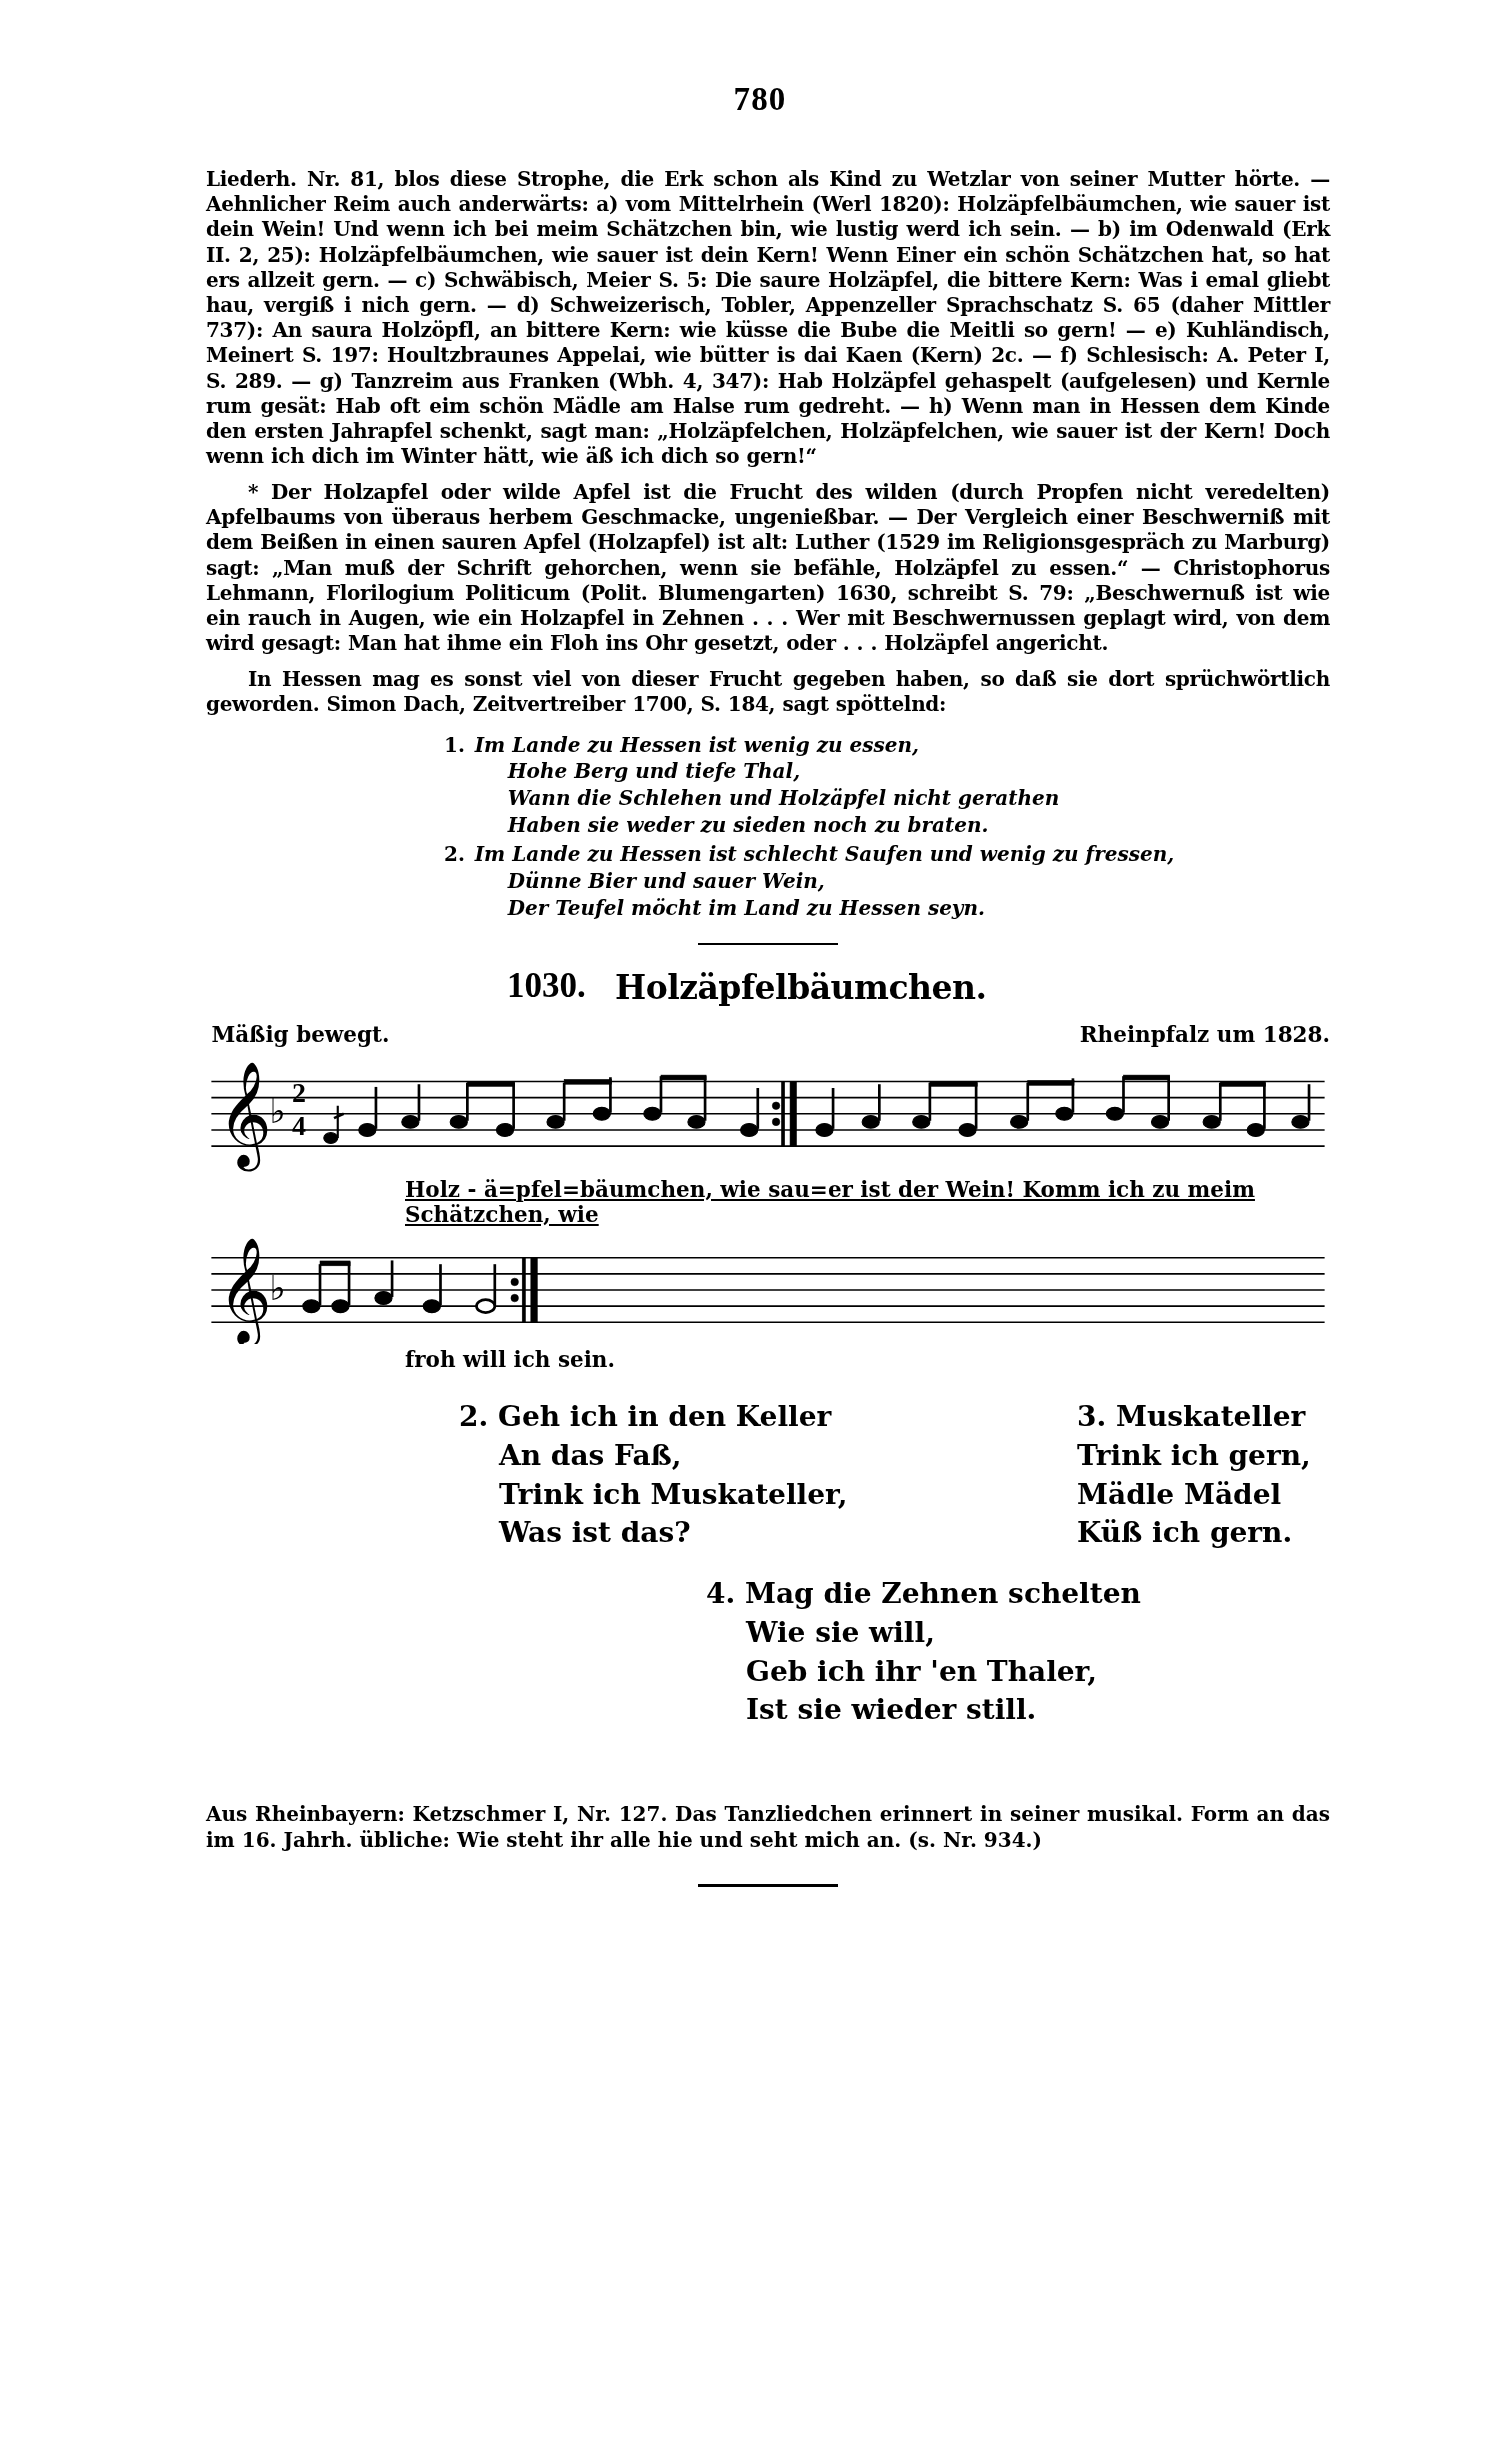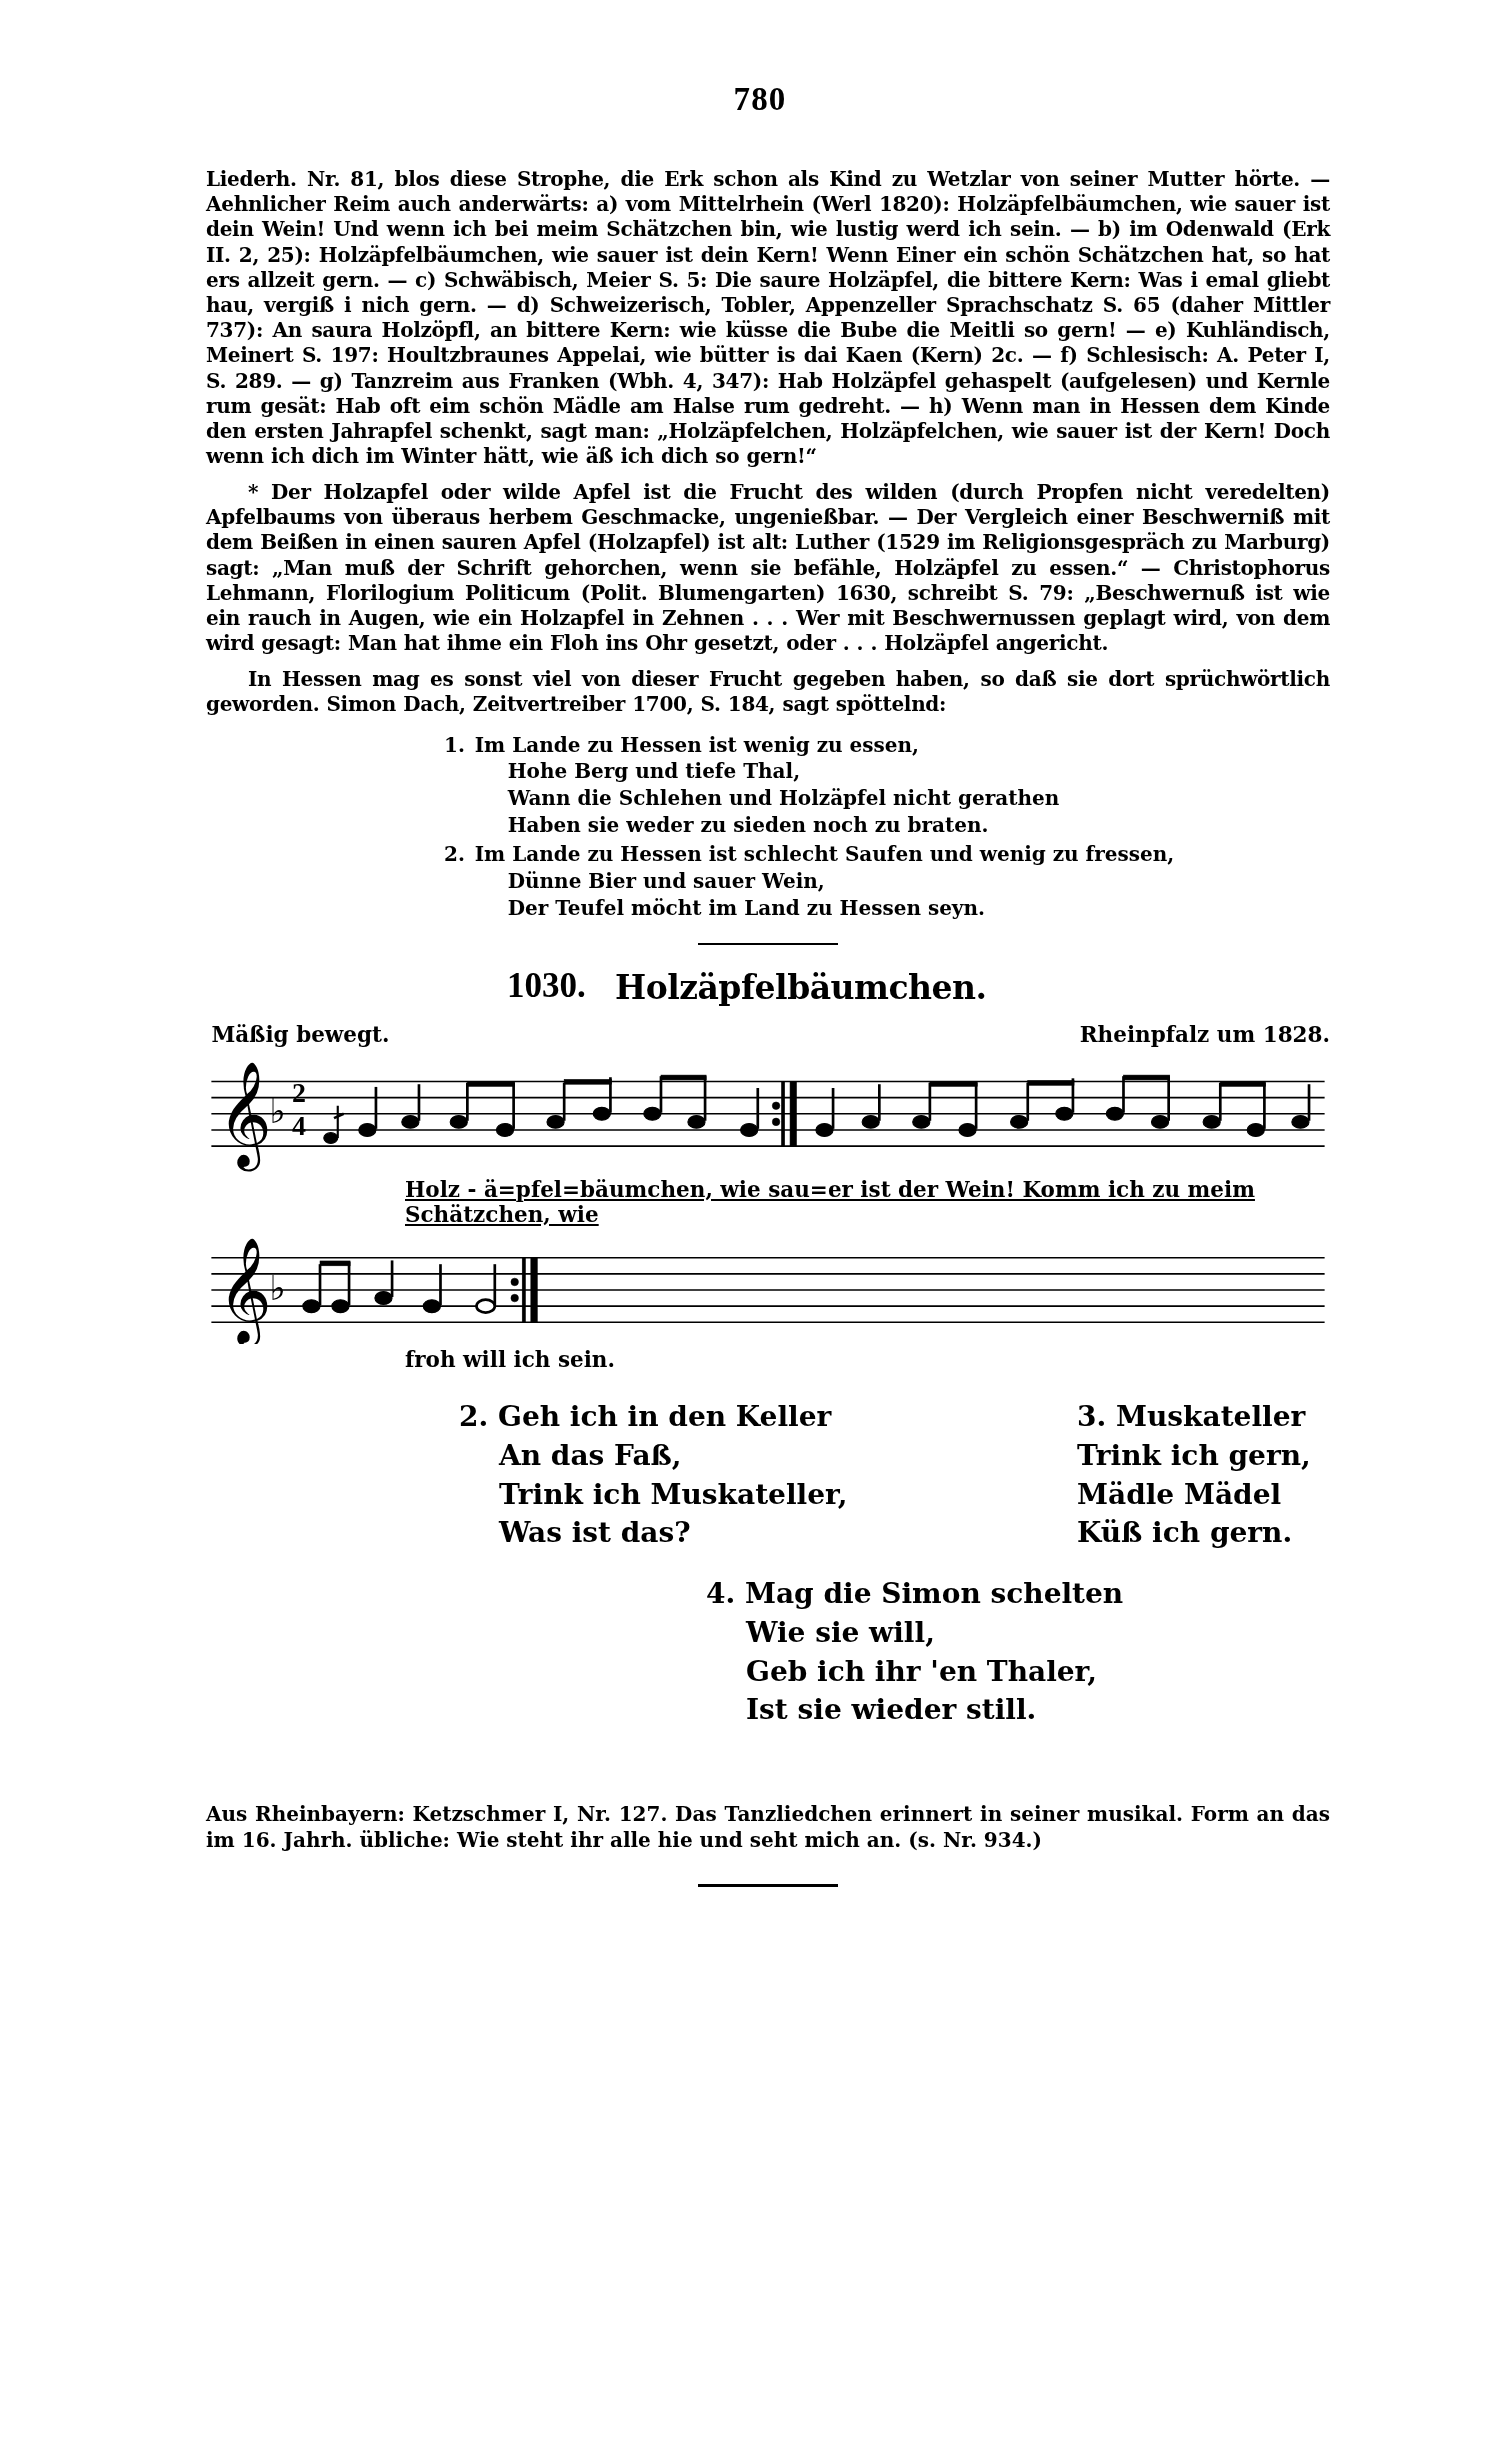--- a/index.html
+++ b/index.html
@@ -69,20 +69,21 @@
     padding-left: 231px;
   }
   .verse-num {
     width: 28px;
     flex: none;
     text-align: right;
     padding-right: 9.7px;
   }
   .verse-lines {
     flex: 1;
+    font-style: italic;
   }
   .verse-line-indent {
     padding-left: 33px;
   }
   .rule {
     width: 140px;
     height: 2.2px;
     background: #000;
     margin: 21.5px auto 21.5px auto;
   }
@@ -382,21 +383,21 @@
           <span>Muskateller</span>
         </div>
         <div>Trink ich gern,</div>
         <div>Mädle Mädel</div>
         <div>Küß ich gern.</div>
       </div>
 
       <div class="stanza stanza-4">
         <div class="stanza-head">
           <span>4.</span>
-          <span>Mag die Simon schelten</span>
+          <span>Mag die Zehnen schelten</span>
         </div>
         <div class="st-indent">Wie sie will,</div>
         <div class="st-indent">Geb ich ihr 'en Thaler,</div>
         <div class="st-indent">Ist sie wieder still.</div>
       </div>
 
     </div>
 
     <div class="footer-note">Aus Rheinbayern: Ketzschmer I, Nr. 127. Das Tanzliedchen erinnert in seiner musikal. Form an das im 16. Jahrh. übliche: Wie steht ihr alle hie und seht mich an. (s. Nr. 934.)</div>
 

